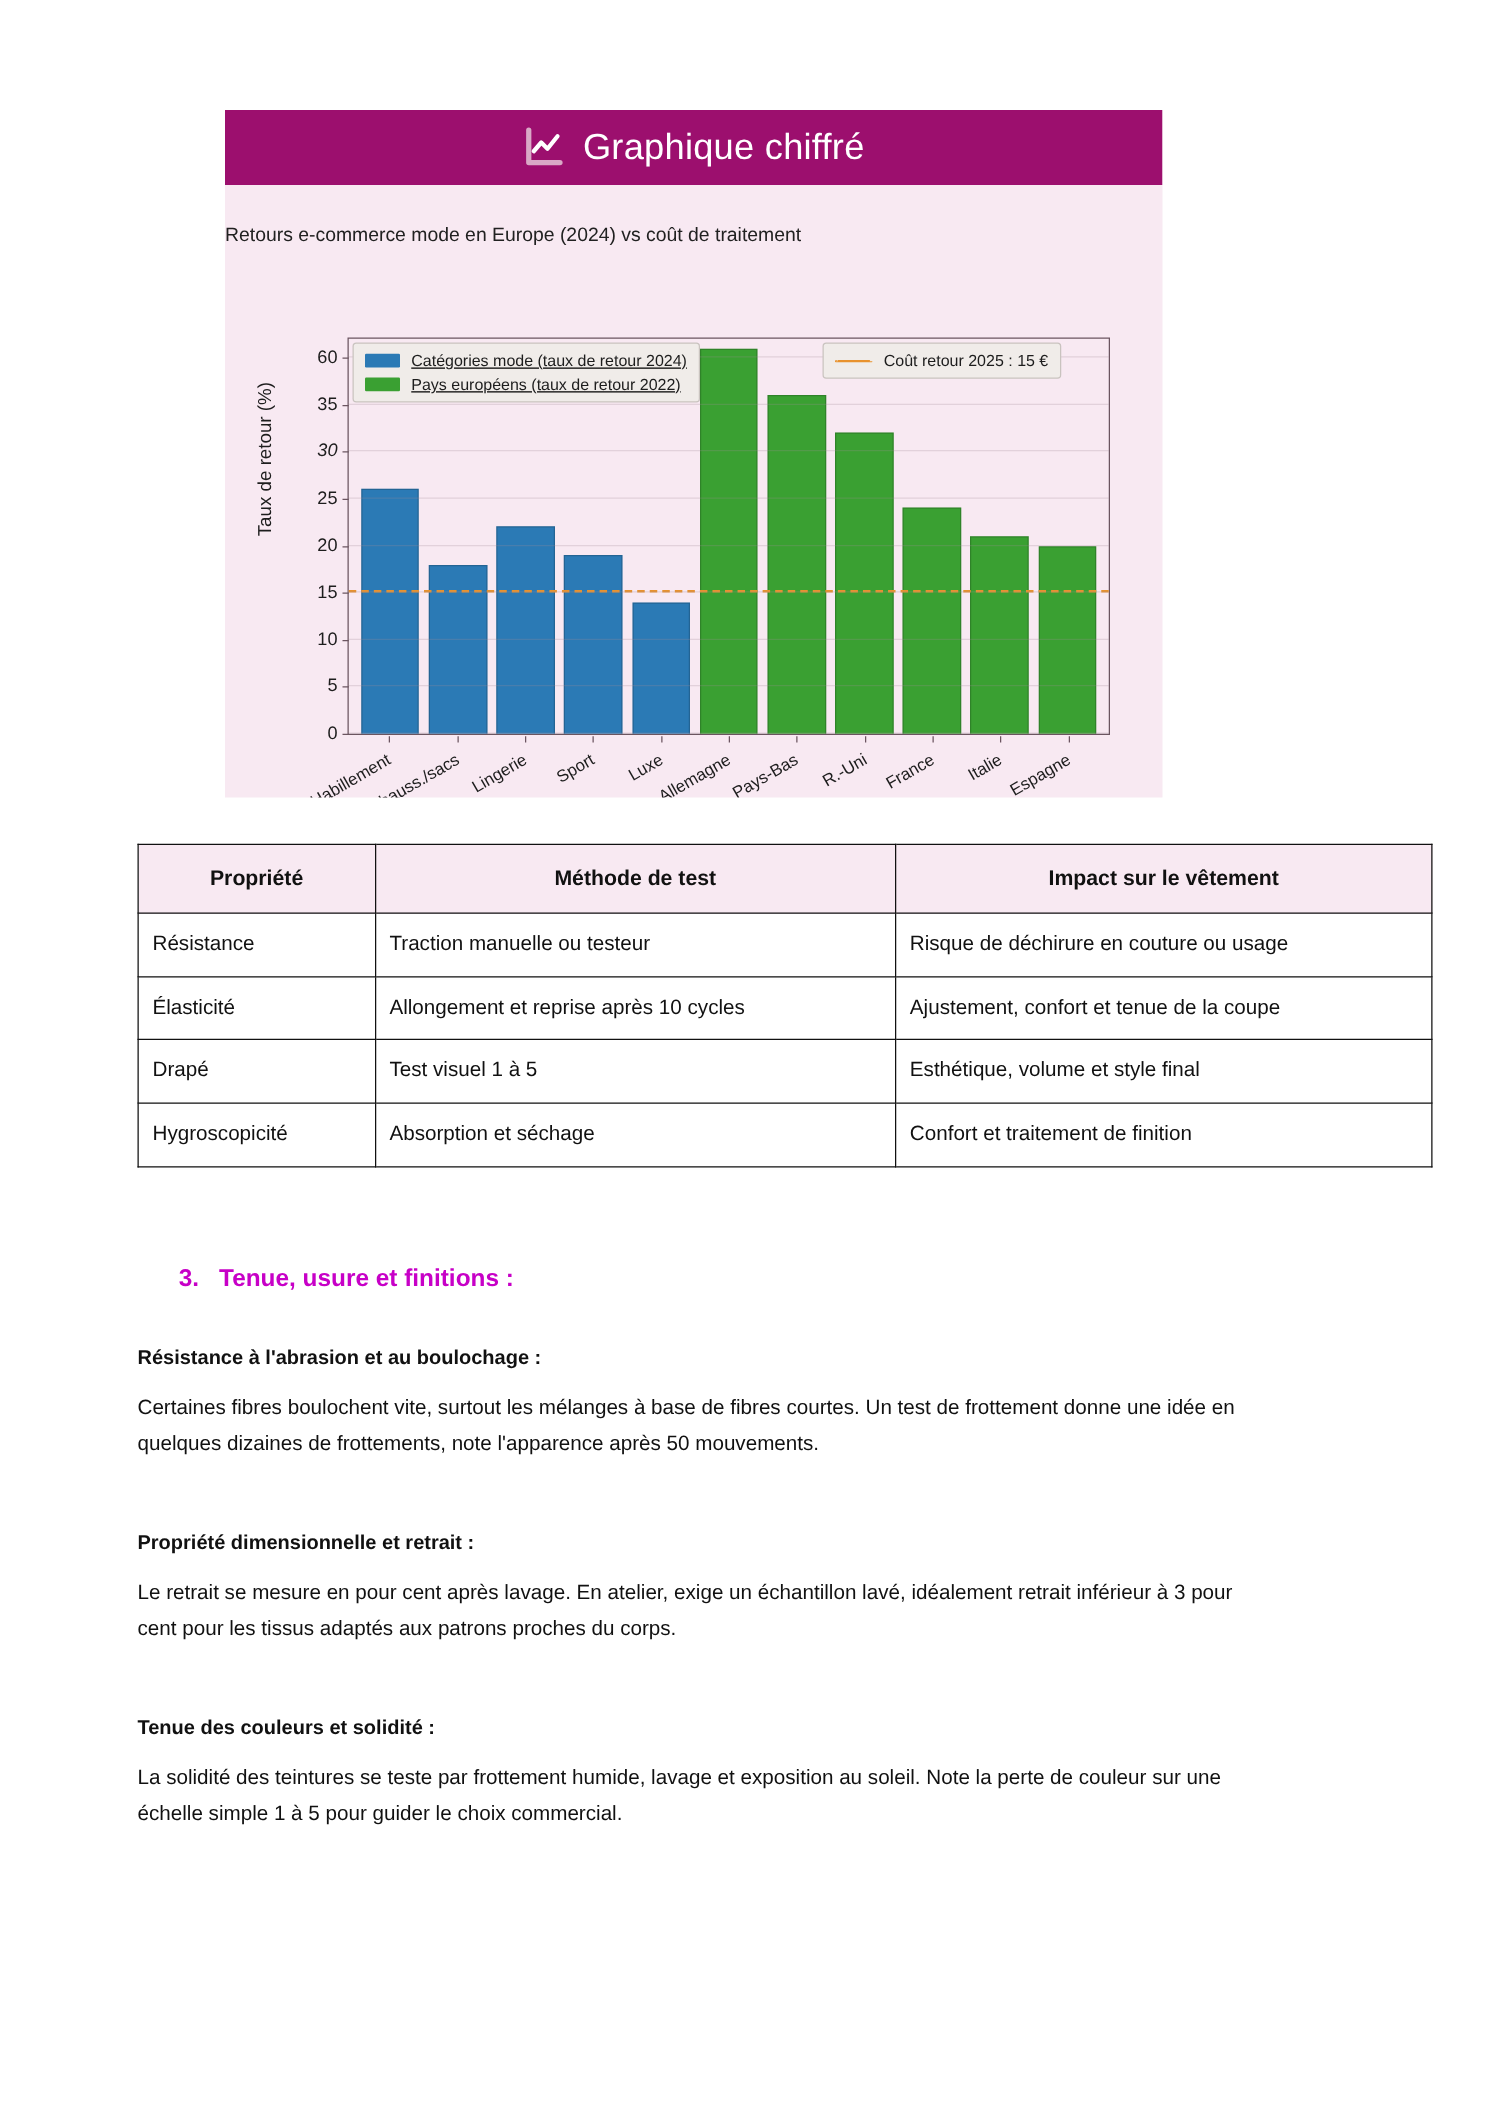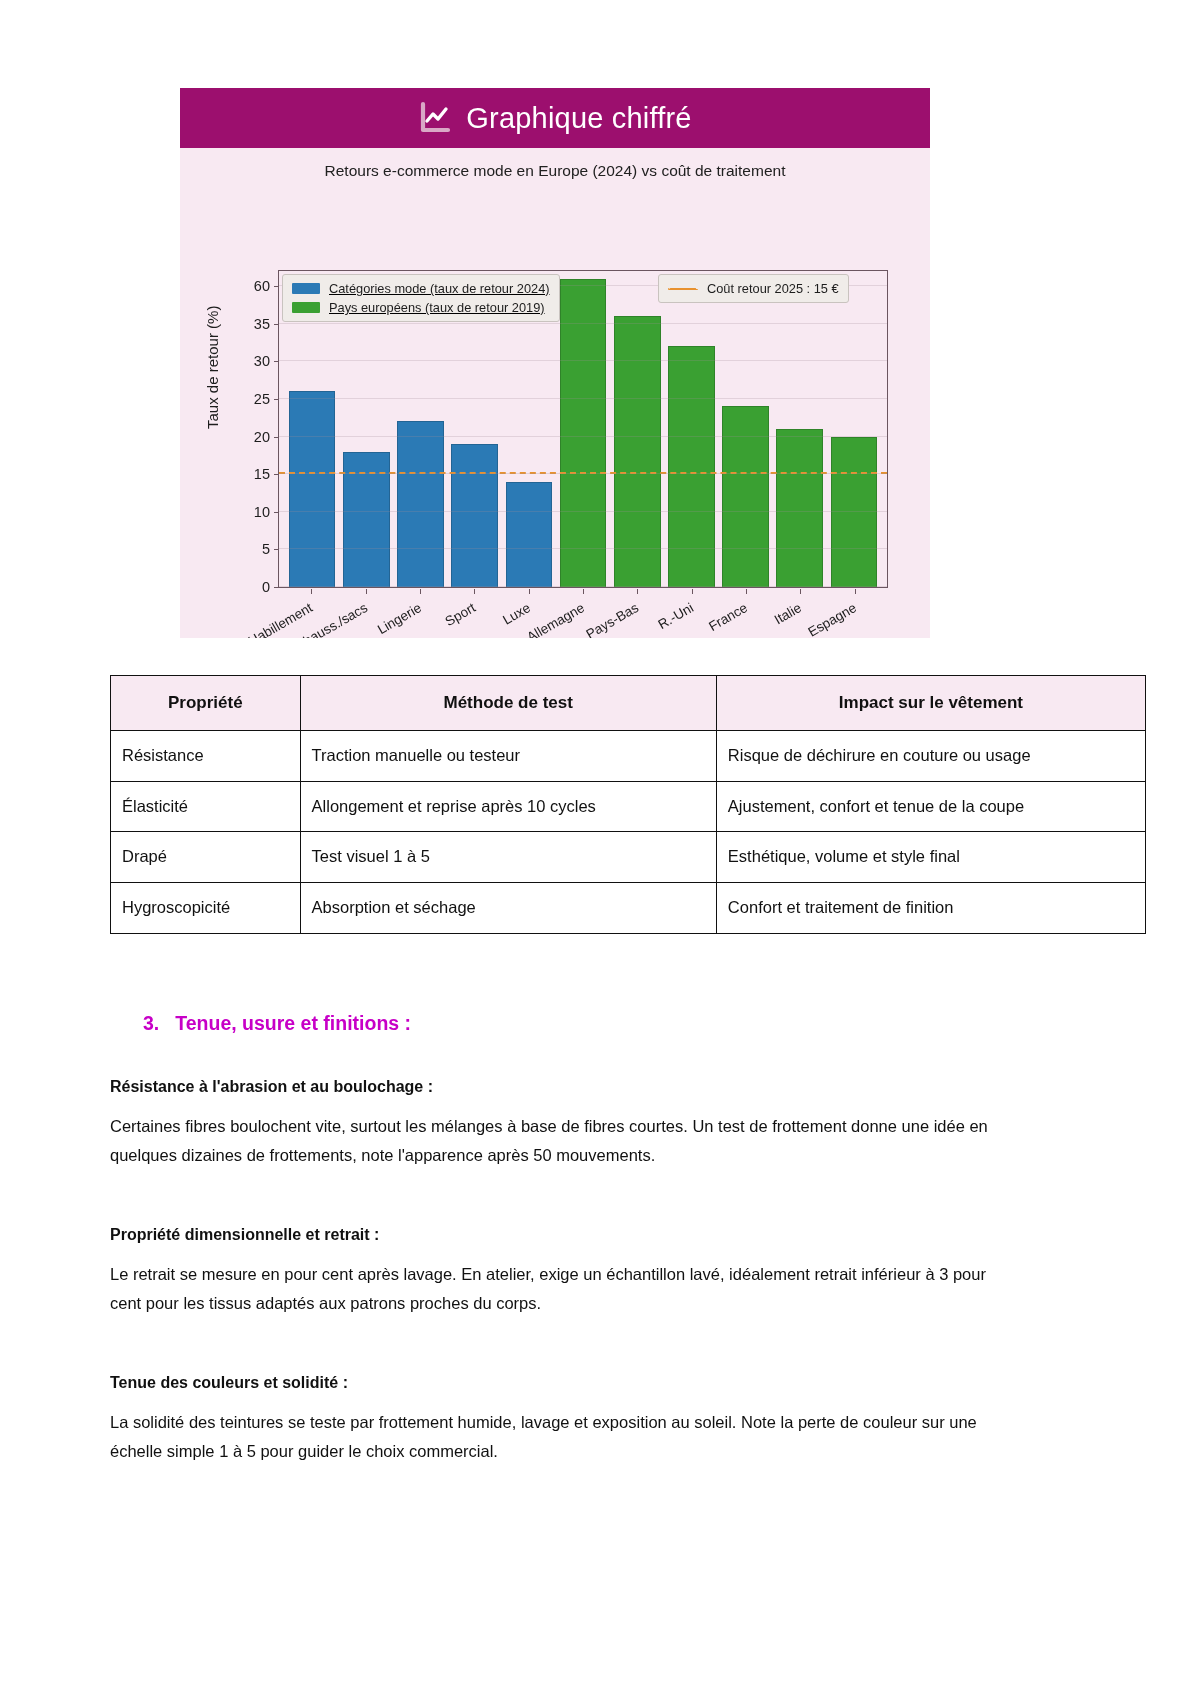--- a/index.html
+++ b/index.html
@@ -35,24 +35,24 @@
     font-size: 29px;
     font-weight: 400;
     letter-spacing: 0.2px;
   }
   .chart-area {
     position: relative;
     height: 490px;
     padding: 0;
   }
   .chart-title {
-    text-align: center;
+    text-align: left;
     font-size: 15.5px;
     color: #212121;
-    padding-top: 14px;
+    padding-top: 32px;
   }
 
   
   .plot-wrap {
     position: absolute;
     left: 0; top: 0; right: 0; bottom: 0;
   }
   .plot {
     position: absolute;
     left: 98px; top: 122px;
@@ -289,21 +289,21 @@
           <div class="ytick" style="bottom: 11.9048%; transform: translateY(50%);">5</div>
           <div class="gridline" style="bottom: 23.8095%;"></div>
           <div class="ytick" style="bottom: 23.8095%; transform: translateY(50%);">10</div>
           <div class="gridline" style="bottom: 35.7143%;"></div>
           <div class="ytick" style="bottom: 35.7143%; transform: translateY(50%);">15</div>
           <div class="gridline" style="bottom: 47.619%;"></div>
           <div class="ytick" style="bottom: 47.619%; transform: translateY(50%);">20</div>
           <div class="gridline" style="bottom: 59.5238%;"></div>
           <div class="ytick" style="bottom: 59.5238%; transform: translateY(50%);">25</div>
           <div class="gridline" style="bottom: 71.4286%;"></div>
-          <div class="ytick" style="bottom: 71.4286%; transform: translateY(50%);">30</div>
+          <div class="ytick" style="bottom: 71.4286%; transform: translateY(50%); font-style: italic;">30</div>
           <div class="gridline" style="bottom: 83.3333%;"></div>
           <div class="ytick" style="bottom: 83.3333%; transform: translateY(50%);">35</div>
           <div class="gridline" style="bottom: 95.2381%;"></div>
           <div class="ytick" style="bottom: 95.2381%; transform: translateY(50%);">60</div>
         </div>
 
       <div class="xticks" id="xticks">
           <div class="xtick-slot">
             <div class="stub"></div>
             <div class="xlab">Habillement</div>
@@ -350,21 +350,21 @@
           </div>
         </div>
 
       <div class="legend left" id="legend-left">
           <div class="legend-row">
             <span class="swatch" style="background: rgb(43, 122, 181);"></span>
             <span class="legend-text">Catégories mode (taux de retour 2024)</span>
           </div>
           <div class="legend-row">
             <span class="swatch" style="background: rgb(58, 160, 50);"></span>
-            <span class="legend-text">Pays européens (taux de retour 2019)</span>
+            <span class="legend-text">Pays européens (taux de retour 2022)</span>
           </div>
         </div>
       <div class="legend right" id="legend-right">
           <div class="legend-row">
             <span class="swatch dash" style="border-top-color: rgb(232, 146, 46);"></span>
             <span class="legend-text">Coût retour 2025 : 15 €</span>
           </div>
         </div>
     </div>
   </div>

